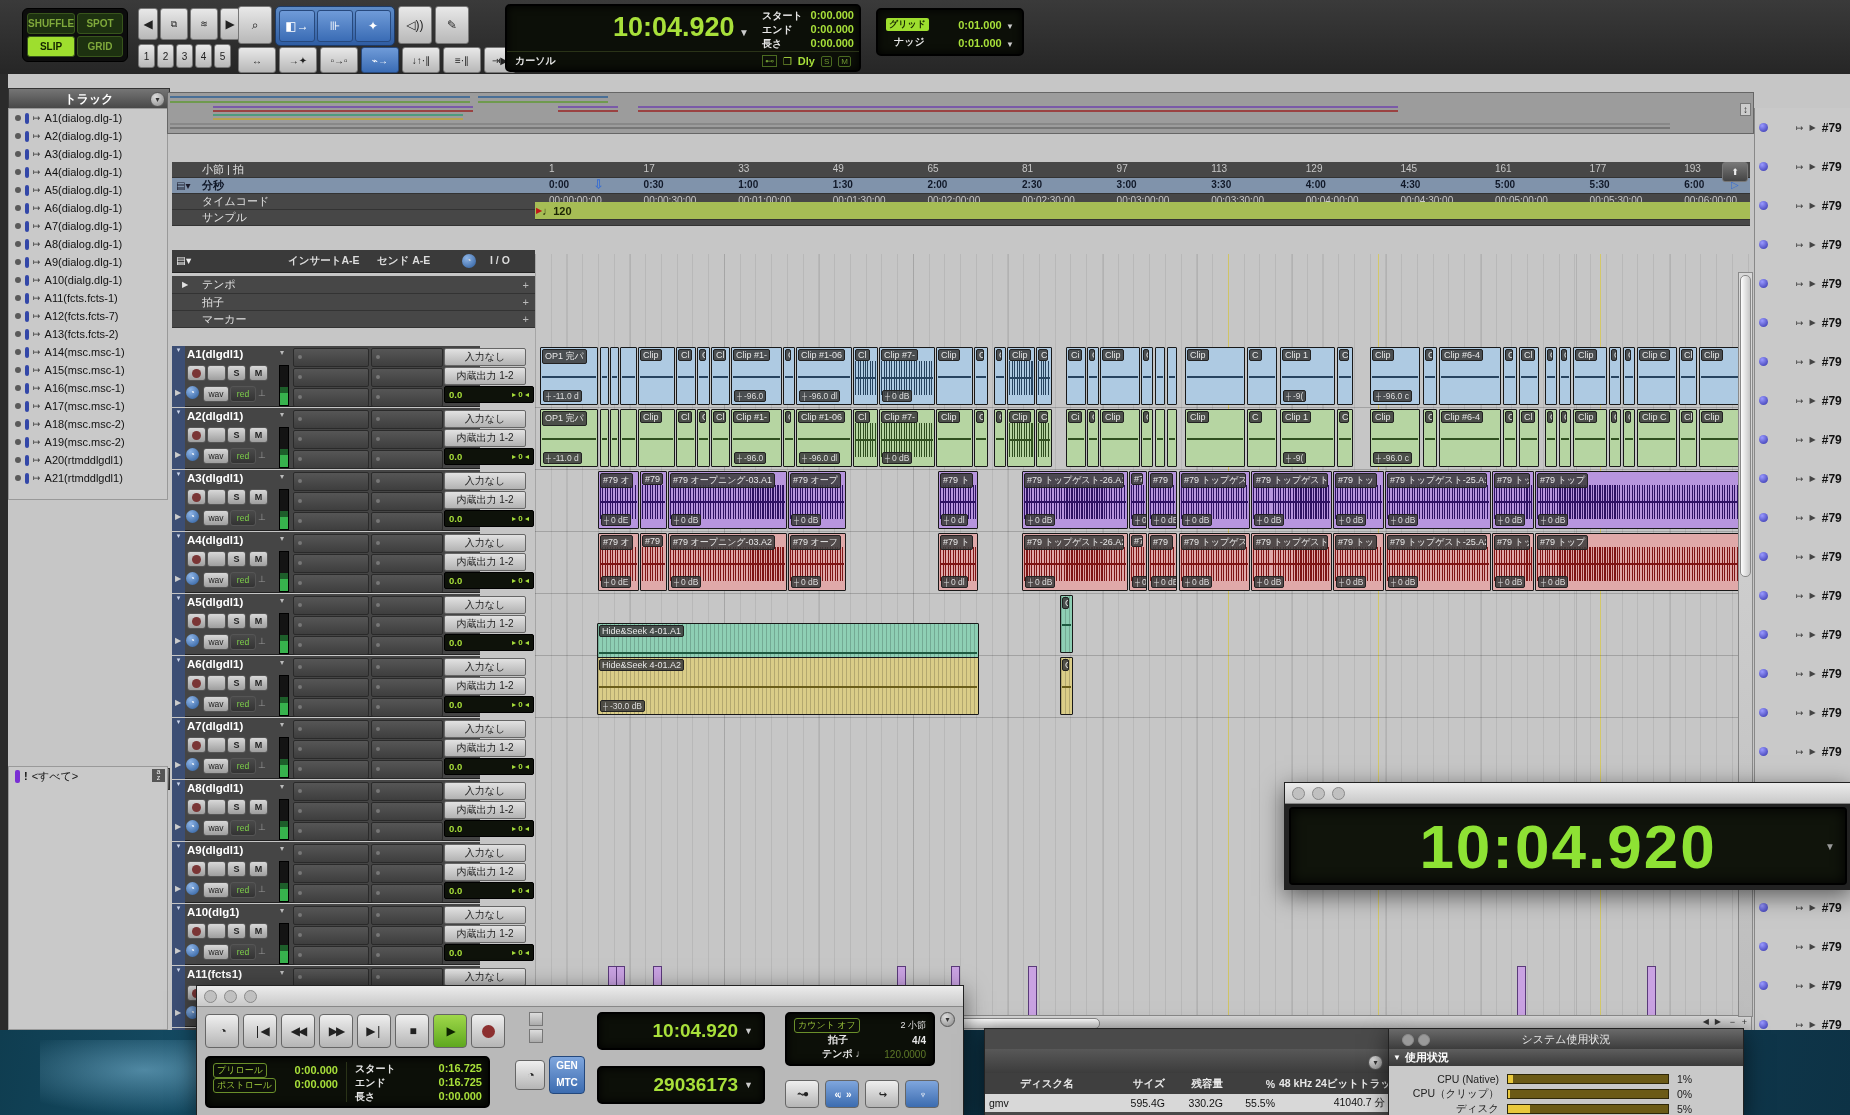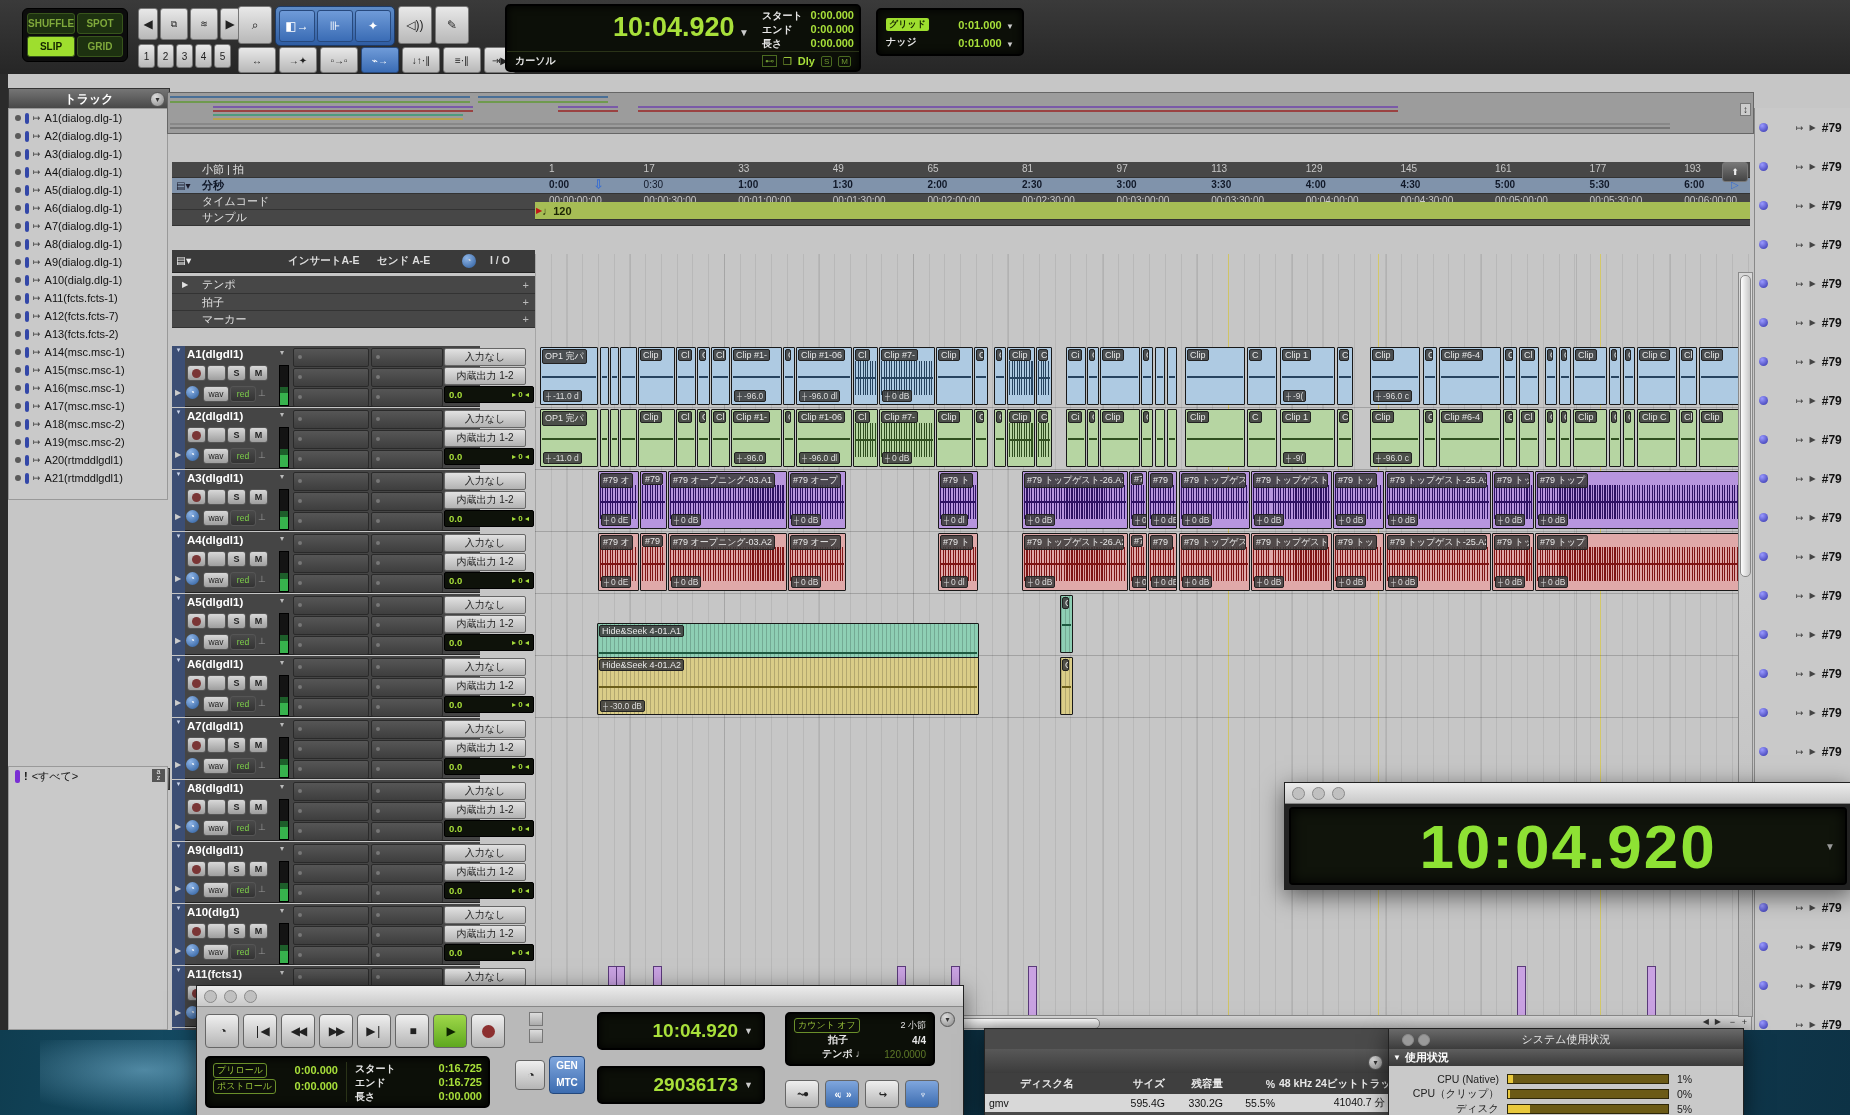--- a/index.html
+++ b/index.html
@@ -160,21 +160,21 @@
         <span class="sm-chip">M</span>
       </div>
     </div>
 
     <div class="lcd abs" style="left:876px;top:8px;width:148px;height:48px;padding:5px 8px;box-sizing:border-box;">
       <div style="display:flex;align-items:center;justify-content:space-between;height:18px;">
         <span class="grid-chip">グリッド</span>
         <span><span class="grn" style="font-size:11px;font-weight:bold;">0:01.000</span> <span style="color:#ccc;font-size:8px;">▼</span></span>
       </div>
       <div style="display:flex;align-items:center;justify-content:space-between;height:18px;">
-        <span style="color:#e6e6e6;font-size:10px;font-weight:bold;">ナッジ</span>
+        <span style="color:#e6e6e6;font-size:10px;font-weight:bold;margin-left:8px;">ナッジ</span>
         <span><span class="grn" style="font-size:11px;font-weight:bold;">0:01.000</span> <span style="color:#ccc;font-size:8px;">▼</span></span>
       </div>
     </div>
   </div>
 
   <div id="editwin" class="abs">
     <div class="abs" style="left:0;top:0;width:8px;height:956px;background:#2b2b2b;"></div>
 
     <div class="panel-hdr abs" style="left:8px;top:14px;width:160px;height:20px;">
       <span>トラック</span>
@@ -377,21 +377,21 @@
           <div class="tick" style="left: 581.6px;">97</div>
           <div class="tick" style="left: 676.2px;">113</div>
           <div class="tick" style="left: 770.8px;">129</div>
           <div class="tick" style="left: 865.4px;">145</div>
           <div class="tick" style="left: 960px;">161</div>
           <div class="tick" style="left: 1054.6px;">177</div>
           <div class="tick" style="left: 1149.2px;">193</div>
         </div>
         <div class="rv-row" style="top: 104px; height: 16px; background: rgb(128, 147, 171);">
           <div class="tick" style="left: 14px; color: rgb(16, 24, 40); font-weight: bold;">0:00</div>
-          <div class="tick" style="left: 108.6px; color: rgb(16, 24, 40); font-weight: normal;">0:30</div>
+          <div class="tick" style="left: 108.6px; color: rgb(16, 24, 40); font-weight: bold;">0:30</div>
           <div class="tick" style="left: 203.2px; color: rgb(16, 24, 40); font-weight: bold;">1:00</div>
           <div class="tick" style="left: 297.8px; color: rgb(16, 24, 40); font-weight: bold;">1:30</div>
           <div class="tick" style="left: 392.4px; color: rgb(16, 24, 40); font-weight: bold;">2:00</div>
           <div class="tick" style="left: 487px; color: rgb(16, 24, 40); font-weight: bold;">2:30</div>
           <div class="tick" style="left: 581.6px; color: rgb(16, 24, 40); font-weight: bold;">3:00</div>
           <div class="tick" style="left: 676.2px; color: rgb(16, 24, 40); font-weight: bold;">3:30</div>
           <div class="tick" style="left: 770.8px; color: rgb(16, 24, 40); font-weight: bold;">4:00</div>
           <div class="tick" style="left: 865.4px; color: rgb(16, 24, 40); font-weight: bold;">4:30</div>
           <div class="tick" style="left: 960px; color: rgb(16, 24, 40); font-weight: bold;">5:00</div>
           <div class="tick" style="left: 1054.6px; color: rgb(16, 24, 40); font-weight: bold;">5:30</div>
@@ -1576,21 +1576,21 @@
       <div style="width:12px;height:12px;background:linear-gradient(#ddd,#aaa);border:1px solid #777;"></div>
       <div style="width:12px;height:12px;background:linear-gradient(#ddd,#aaa);border:1px solid #777;"></div>
     </div>
 
     <div class="lcd abs" style="left:8px;top:70px;width:285px;height:52px;padding:4px 6px;box-sizing:border-box;display:flex;gap:8px;">
       <div style="width:125px;">
         <div style="display:flex;justify-content:space-between;align-items:center;height:16px;">
           <span class="grnlbl">プリロール</span>
           <span class="grn" style="font-size:11px;font-weight:bold;">0:00.000</span>
         </div>
-        <div style="display:flex;justify-content:space-between;align-items:center;height:16px;">
+        <div style="display:flex;justify-content:space-between;align-items:flex-start;height:16px;">
           <span class="grnlbl">ポストロール</span>
           <span class="grn" style="font-size:11px;font-weight:bold;">0:00.000</span>
         </div>
       </div>
       <div style="flex:1;border-left:1px solid #2a3318;padding-left:8px;">
         <div style="display:flex;justify-content:space-between;">
             <span class="lcd-label">スタート</span>
             <span class="grn" style="font-size:11px;font-weight:bold;">0:16.725</span>
           </div>
         <div style="display:flex;justify-content:space-between;">

